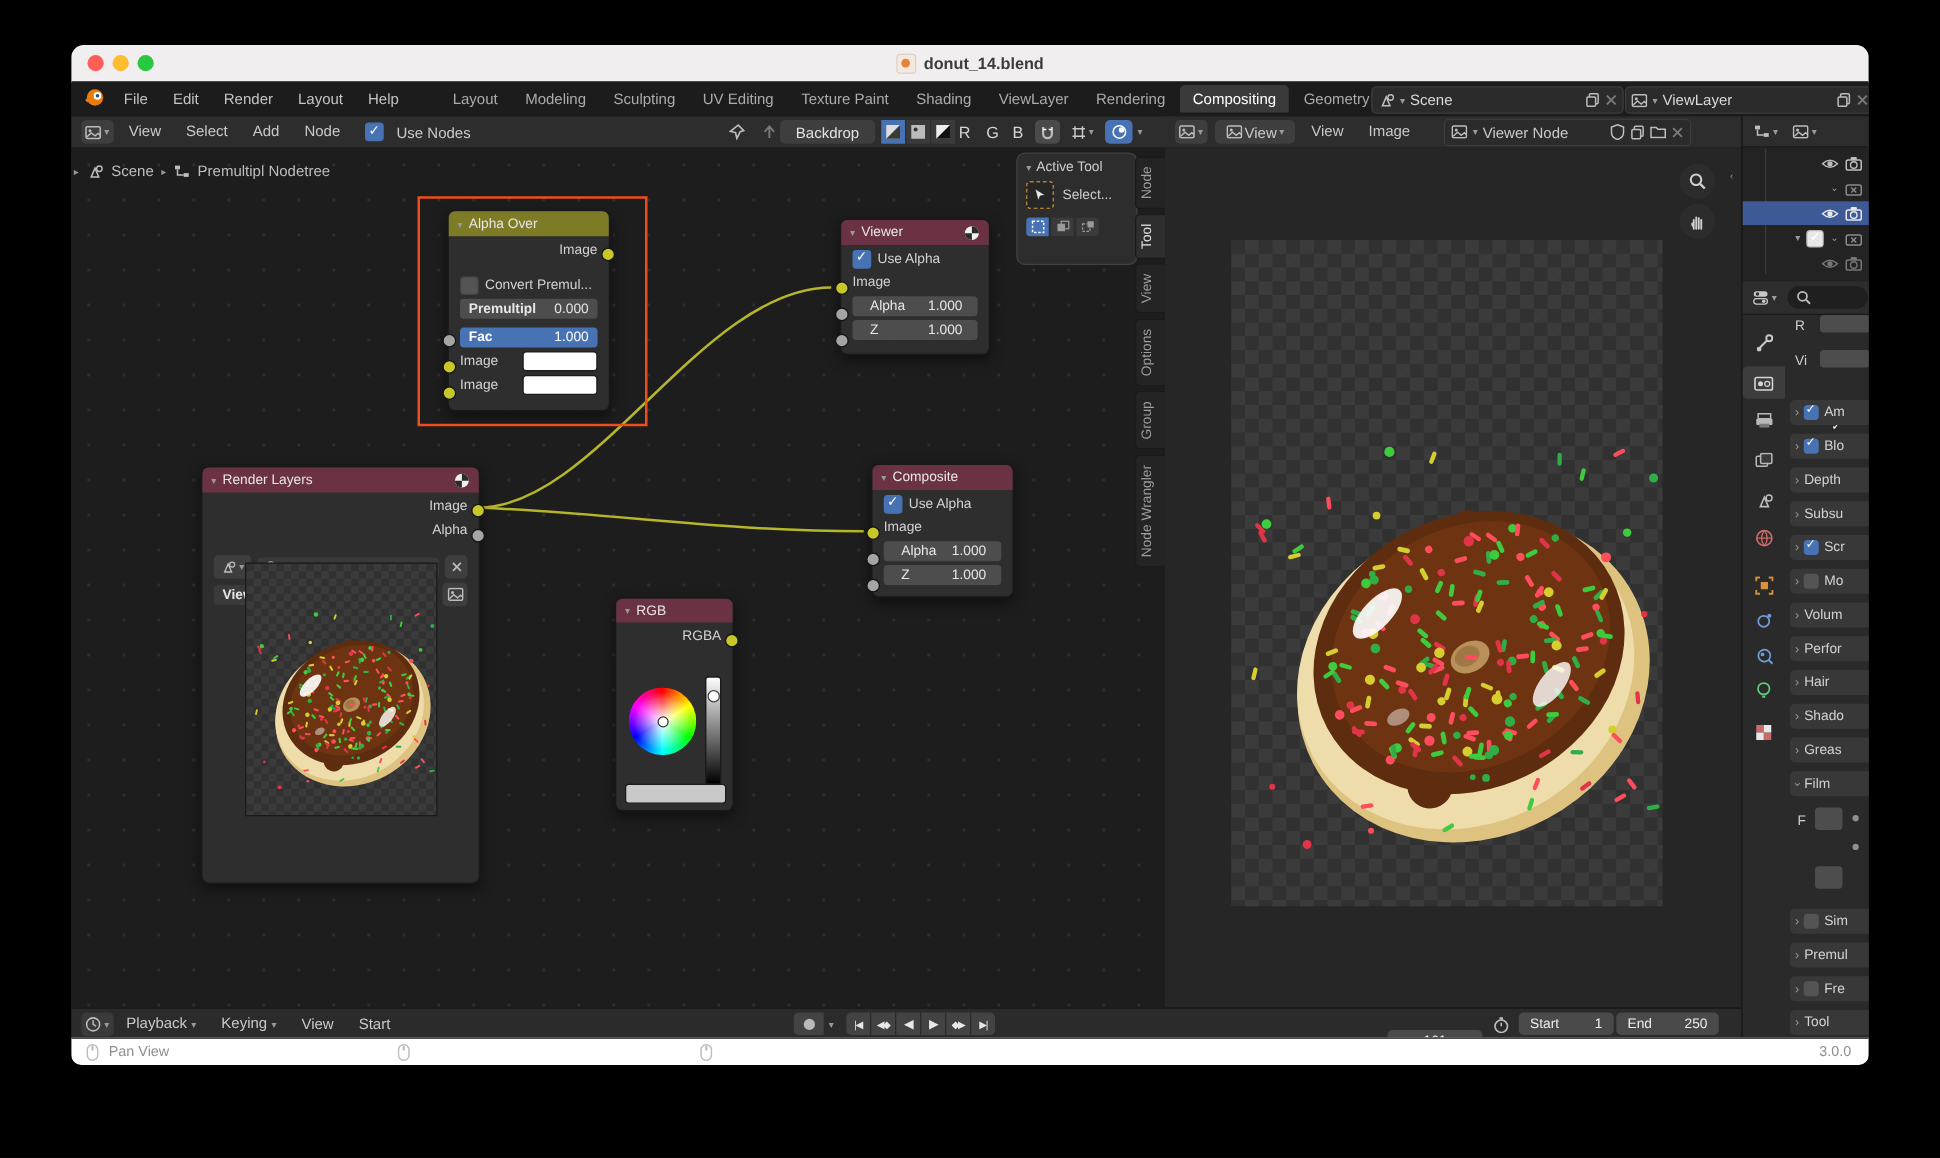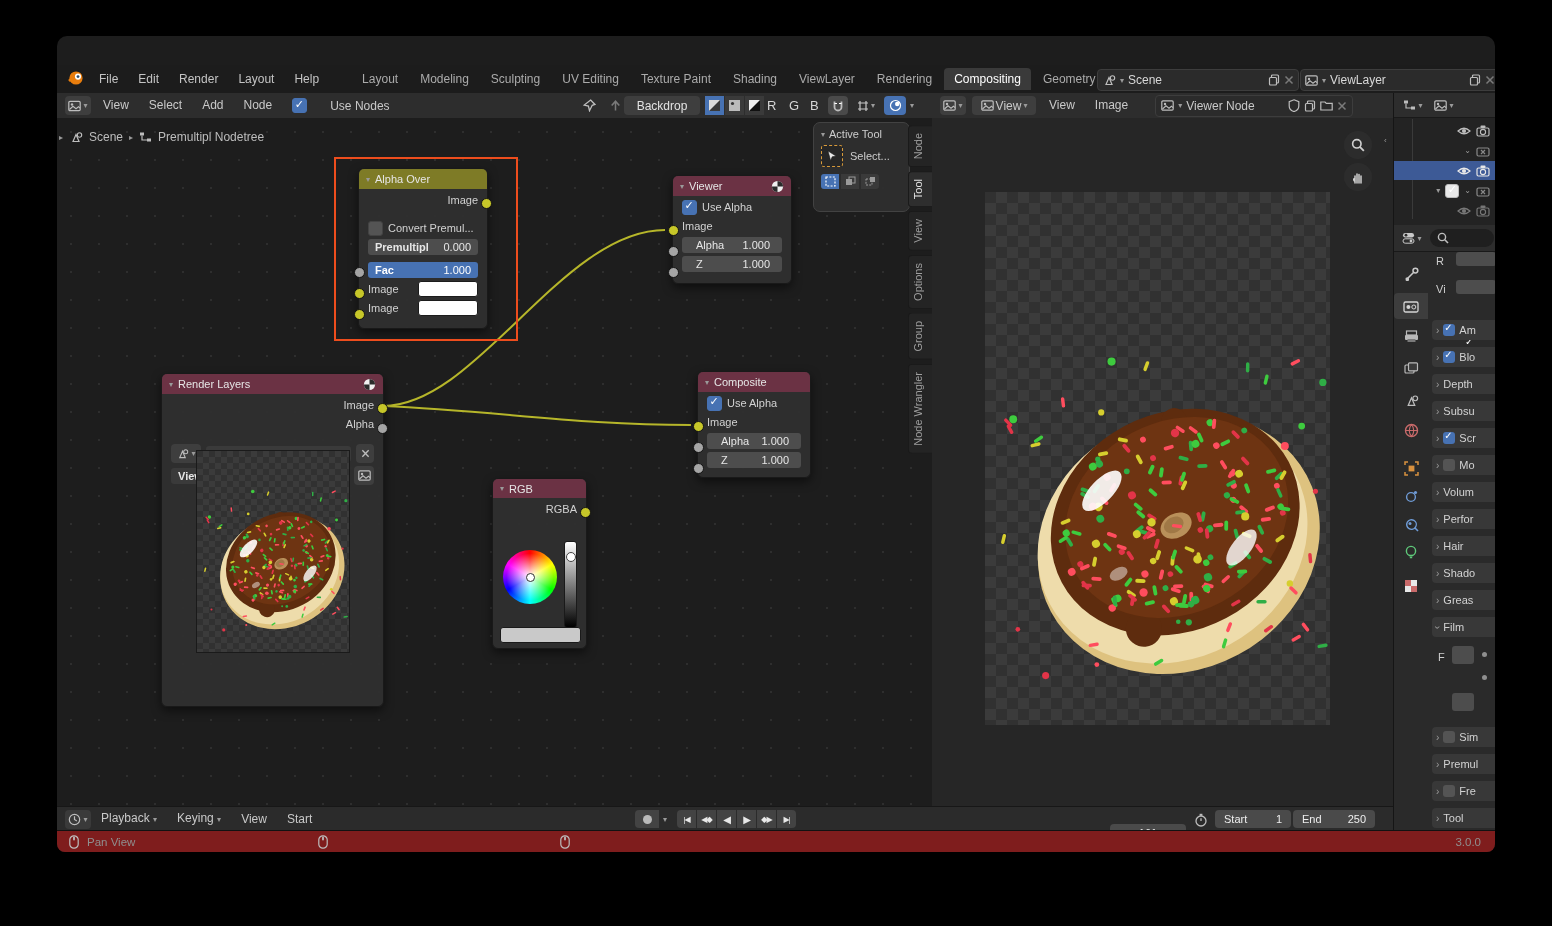--- a/index.html
+++ b/index.html
@@ -71,21 +71,21 @@
   .pcb.on{background:#4772b3;}
   .pcb.on::after{content:"✓";position:absolute;left:1px;top:-2px;color:#fff;font-size:10px;}
   .pslider{width:24px;height:14px;background:#4d4d4d;border-radius:3px;}
   
   .timeline{position:absolute;left:0;top:770px;width:1336px;height:24px;background:#2b2b2b;border-top:1px solid #171717;display:flex;align-items:center;font-size:12px;color:#c9c9c9;}
   .tfield{height:18px;background:#4a4a4a;border-radius:4px;display:flex;align-items:center;justify-content:space-between;padding:0 9px;color:#eee;font-size:11px;}
   .transport{display:flex;gap:1px;}
   .tbtn{width:19px;height:18px;background:#434343;color:#e8e8e8;display:flex;align-items:center;justify-content:center;font-size:8px;letter-spacing:-1px;}
   .tbtn:first-child{border-radius:4px 0 0 4px;}
   .tbtn:last-child{border-radius:0 4px 4px 0;}
-  .statusbar{position:absolute;left:0;top:794px;width:1438px;height:22px;background:#7f1d1d;border-top:1px solid #121212;display:flex;align-items:center;font-size:11.5px;color:#8f8f8f;}
+  .statusbar{position:absolute;left:0;top:794px;width:1438px;height:22px;background:#ffffff;border-top:1px solid #121212;display:flex;align-items:center;font-size:11.5px;color:#8f8f8f;}
   .wheel{border-radius:50%;background:radial-gradient(circle,#ffffff 0%,rgba(255,255,255,0) 62%),conic-gradient(#f00,#ff0,#0f0,#0ff,#00f,#f0f,#f00);}
   .vslider{background:linear-gradient(#fff,#000);border-radius:3px;border:1px solid #1a1a1a;}
 </style>
 </head>
 <body>
 
 <div class="stage">
 
   <svg width="0" height="0" style="position:absolute" aria-hidden="true">
     <defs>
@@ -162,20 +162,29 @@
           <path d="M3,4.5 V9 H8" fill="none" stroke="currentColor" stroke-width="1.2"></path>
         </symbol>
       <symbol id="i-cursor" viewBox="0 0 12 12">
           <path d="M2,1 L10,6 L6.2,6.8 L4.6,10.6 Z" fill="#e8e8e8" stroke="#222" stroke-width="0.6"></path>
         </symbol>
     </defs>
   </svg>
 
   <div class="window">
 
+    <div class="titlebar">
+      <span class="tl" style="left:13px;background:#ff5f57;"></span>
+      <span class="tl" style="left:33px;background:#febc2e;"></span>
+      <span class="tl" style="left:53px;background:#28c840;"></span>
+      <div class="title-wrap">
+        <span class="blend-file-icon"></span>
+        <span>donut_14.blend</span>
+      </div>
+    </div>
 
     <div class="topbar">
       <span style="margin:0 4px 0 10px;">
         <svg width="18" height="18" viewBox="0 0 18 18">
             <circle cx="9" cy="9" r="6.6" fill="#e87d0d"></circle>
             <circle cx="11" cy="7.6" r="3.1" fill="#fff"></circle>
             <circle cx="11" cy="7.6" r="1.4" fill="#2a4a66"></circle>
             <path d="M2,12 7,7.5" stroke="#e87d0d" stroke-width="2.6"></path>
           </svg>
       </span>
@@ -228,21 +237,21 @@
       <span class="hicon">
         <svg class="ic" width="13" height="12">
             <use href="#i-photo"></use>
           </svg>
           <span class="chev">▾</span>
       </span>
       <span class="mi" style="line-height:25px;padding:0 8px;">View</span>
       <span class="mi" style="line-height:25px;padding:0 8px;">Select</span>
       <span class="mi" style="line-height:25px;padding:0 8px;">Add</span>
       <span class="mi" style="line-height:25px;padding:0 8px;">Node</span>
-      <span style="display:flex;align-items:center;gap:23px;margin-left:8px;justify-content:center;">
+      <span style="display:flex;align-items:center;gap:10px;margin-left:8px;justify-content:center;">
         <span class="cb on"></span>
         <span>Use Nodes</span>
       </span>
       <svg class="ic" width="13" height="13" style="position:absolute;left:526px;top:6px;">
           <use href="#i-pin"></use>
         </svg>
       <svg class="ic dim" width="13" height="13" style="position:absolute;left:552px;top:6px;">
           <use href="#i-up"></use>
         </svg>
       <span class="hbtn" style="position:absolute;left:567px;top:3px;width:64px;justify-content:center;">Backdrop</span>

